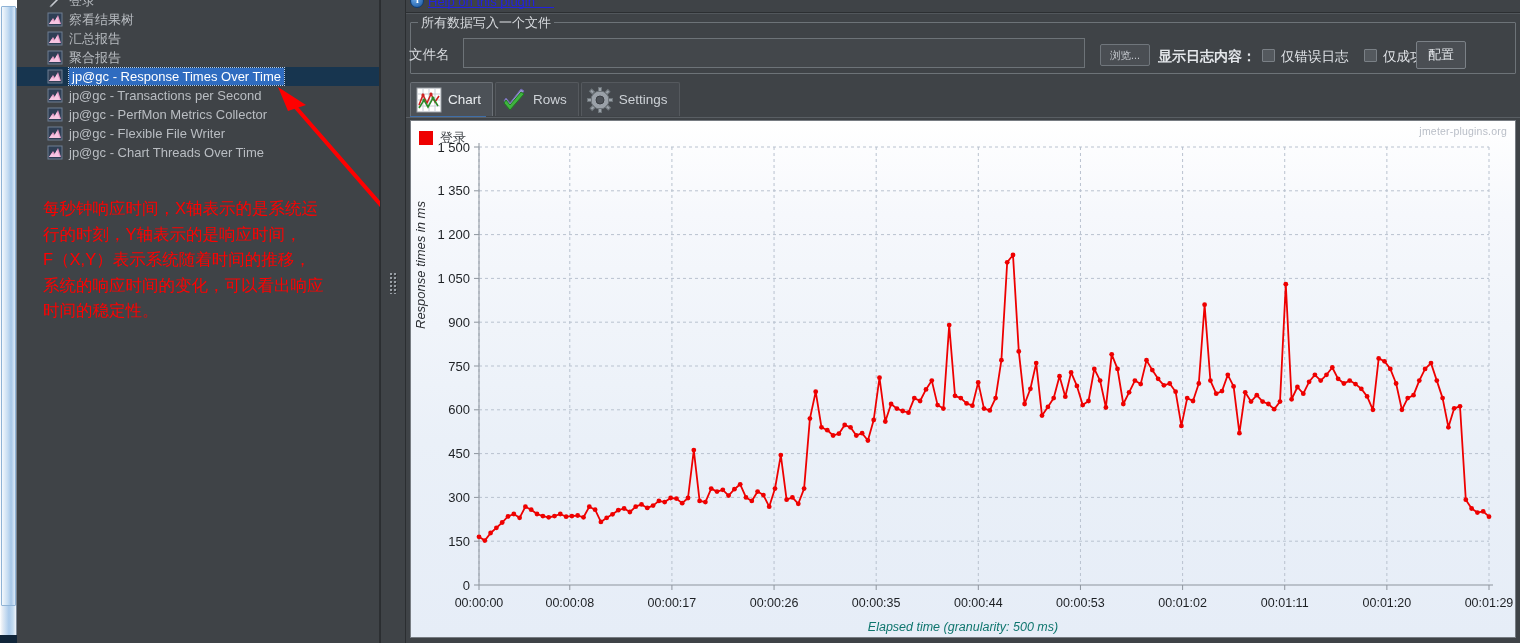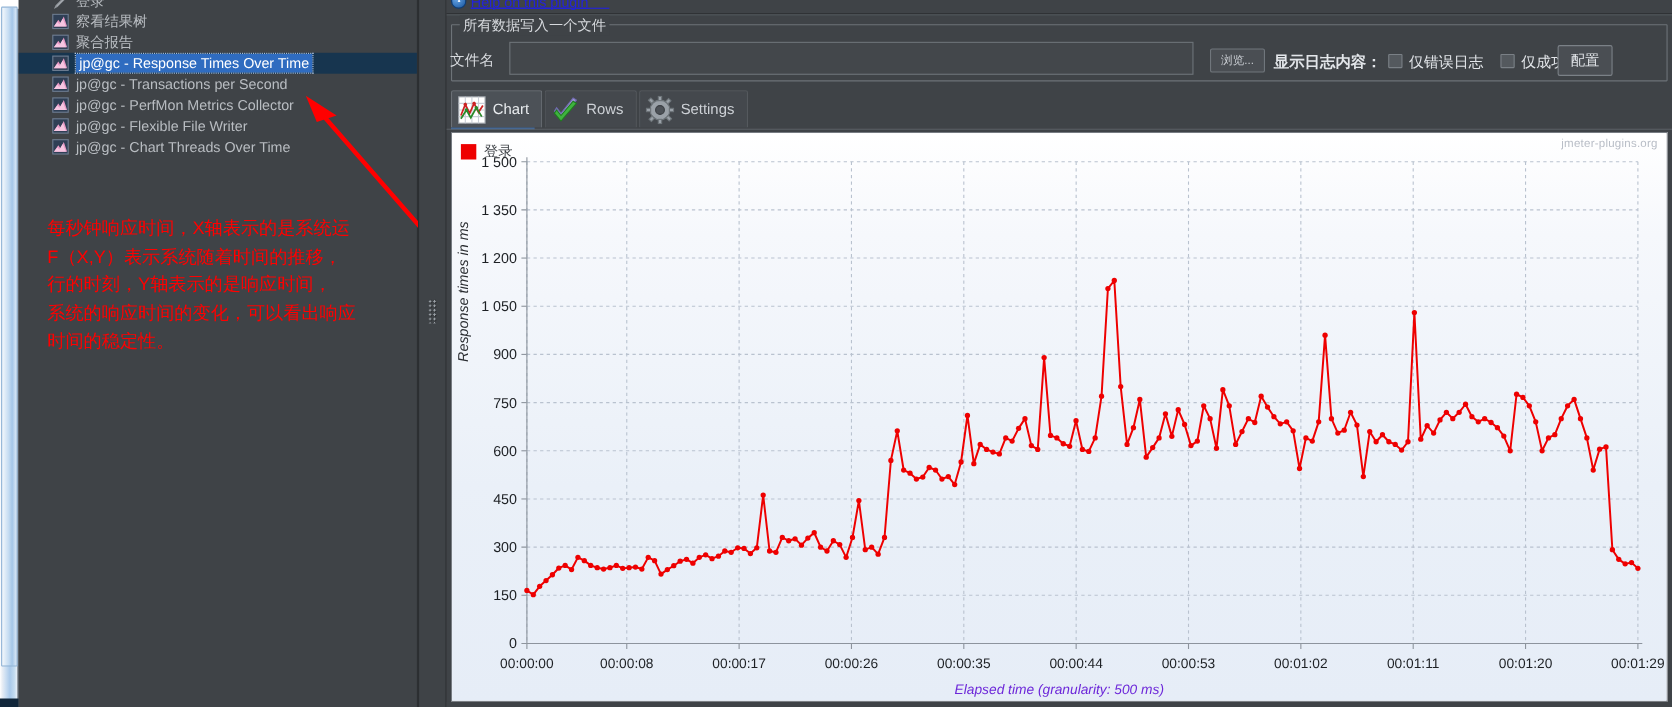--- a/index.html
+++ b/index.html
@@ -183,21 +183,21 @@
     position: absolute; right: 8px; top: 4px; color: #b9bec7; font-size: 10.5px;
     letter-spacing: .2px;
   }
   .ylabel {
     position: absolute; left: 2px; top: 208px; color: #2a2d31; font-size: 13px;
     font-style: italic; transform: rotate(-90deg); transform-origin: left top;
     white-space: nowrap;
   }
   .xlabel {
     position: absolute; left: 0; right: 0; bottom: 3px; text-align: center;
-    color: #6d28d9; font-size: 12.5px; font-style: italic;
+    color: #0f766e; font-size: 12.5px; font-style: italic;
   }
   svg.plot { position: absolute; left: 0; top: 0; }
   .tickText { font-family: "Liberation Sans", sans-serif; font-size: 13px; fill: #1d2024; }
   .xtickText { font-family: "Liberation Sans", sans-serif; font-size: 12.5px; fill: #1d2024; }
 
   .bottom-strip {
     position: absolute; left: 406px; top: 638px; width: 1114px; height: 5px; background:#3f4347;
   }
 </style>
 </head>
@@ -232,20 +232,30 @@
           <span class="rowlabel">察看结果树</span>
         </div>
         <div class="tree-row">
           <span class="ticon">
             <svg width="16" height="15" viewBox="0 0 16 15">
   <rect x="1" y="1" width="14" height="13" fill="#2f3f55" stroke="#6f7e92"></rect>
   <path d="M2 12 L6 6 L8 9 L11 3 L14 12 Z" fill="#e79ac6"></path>
   <path d="M2 12 L5 8 L7 10 L10 5 L13 12 Z" fill="#f6c6e2"></path>
 </svg>
           </span>
+          <span class="rowlabel">汇总报告</span>
+        </div>
+        <div class="tree-row">
+          <span class="ticon">
+            <svg width="16" height="15" viewBox="0 0 16 15">
+  <rect x="1" y="1" width="14" height="13" fill="#2f3f55" stroke="#6f7e92"></rect>
+  <path d="M2 12 L6 6 L8 9 L11 3 L14 12 Z" fill="#e79ac6"></path>
+  <path d="M2 12 L5 8 L7 10 L10 5 L13 12 Z" fill="#f6c6e2"></path>
+</svg>
+          </span>
           <span class="rowlabel">聚合报告</span>
         </div>
         <div class="tree-row selected">
           <span class="ticon">
             <svg width="16" height="15" viewBox="0 0 16 15">
   <rect x="1" y="1" width="14" height="13" fill="#2f3f55" stroke="#6f7e92"></rect>
   <path d="M2 12 L6 6 L8 9 L11 3 L14 12 Z" fill="#e79ac6"></path>
   <path d="M2 12 L5 8 L7 10 L10 5 L13 12 Z" fill="#f6c6e2"></path>
 </svg>
           </span>
@@ -288,22 +298,22 @@
   <path d="M2 12 L6 6 L8 9 L11 3 L14 12 Z" fill="#e79ac6"></path>
   <path d="M2 12 L5 8 L7 10 L10 5 L13 12 Z" fill="#f6c6e2"></path>
 </svg>
           </span>
           <span class="rowlabel">jp@gc - Chart Threads Over Time</span>
         </div>
       </div>
 
     <div class="annotation" id="annotation-block" style="color: rgb(255, 0, 0);">
         <div>每秒钟响应时间，X轴表示的是系统运</div>
+        <div>行的时刻，Y轴表示的是响应时间，</div>
         <div>F（X,Y）表示系统随着时间的推移，</div>
-        <div>行的时刻，Y轴表示的是响应时间，</div>
         <div>系统的响应时间的变化，可以看出响应</div>
         <div>时间的稳定性。</div>
       </div>
 
     <svg class="arrow-svg" width="115" height="130" viewBox="0 0 115 130">
       <path d="M114 126 L20 18" stroke="#ff0000" stroke-width="4" fill="none"></path>
       <path d="M6 2 L34 20 L16 26 Z" fill="#ff0000"></path>
     </svg>
   </div>
 

